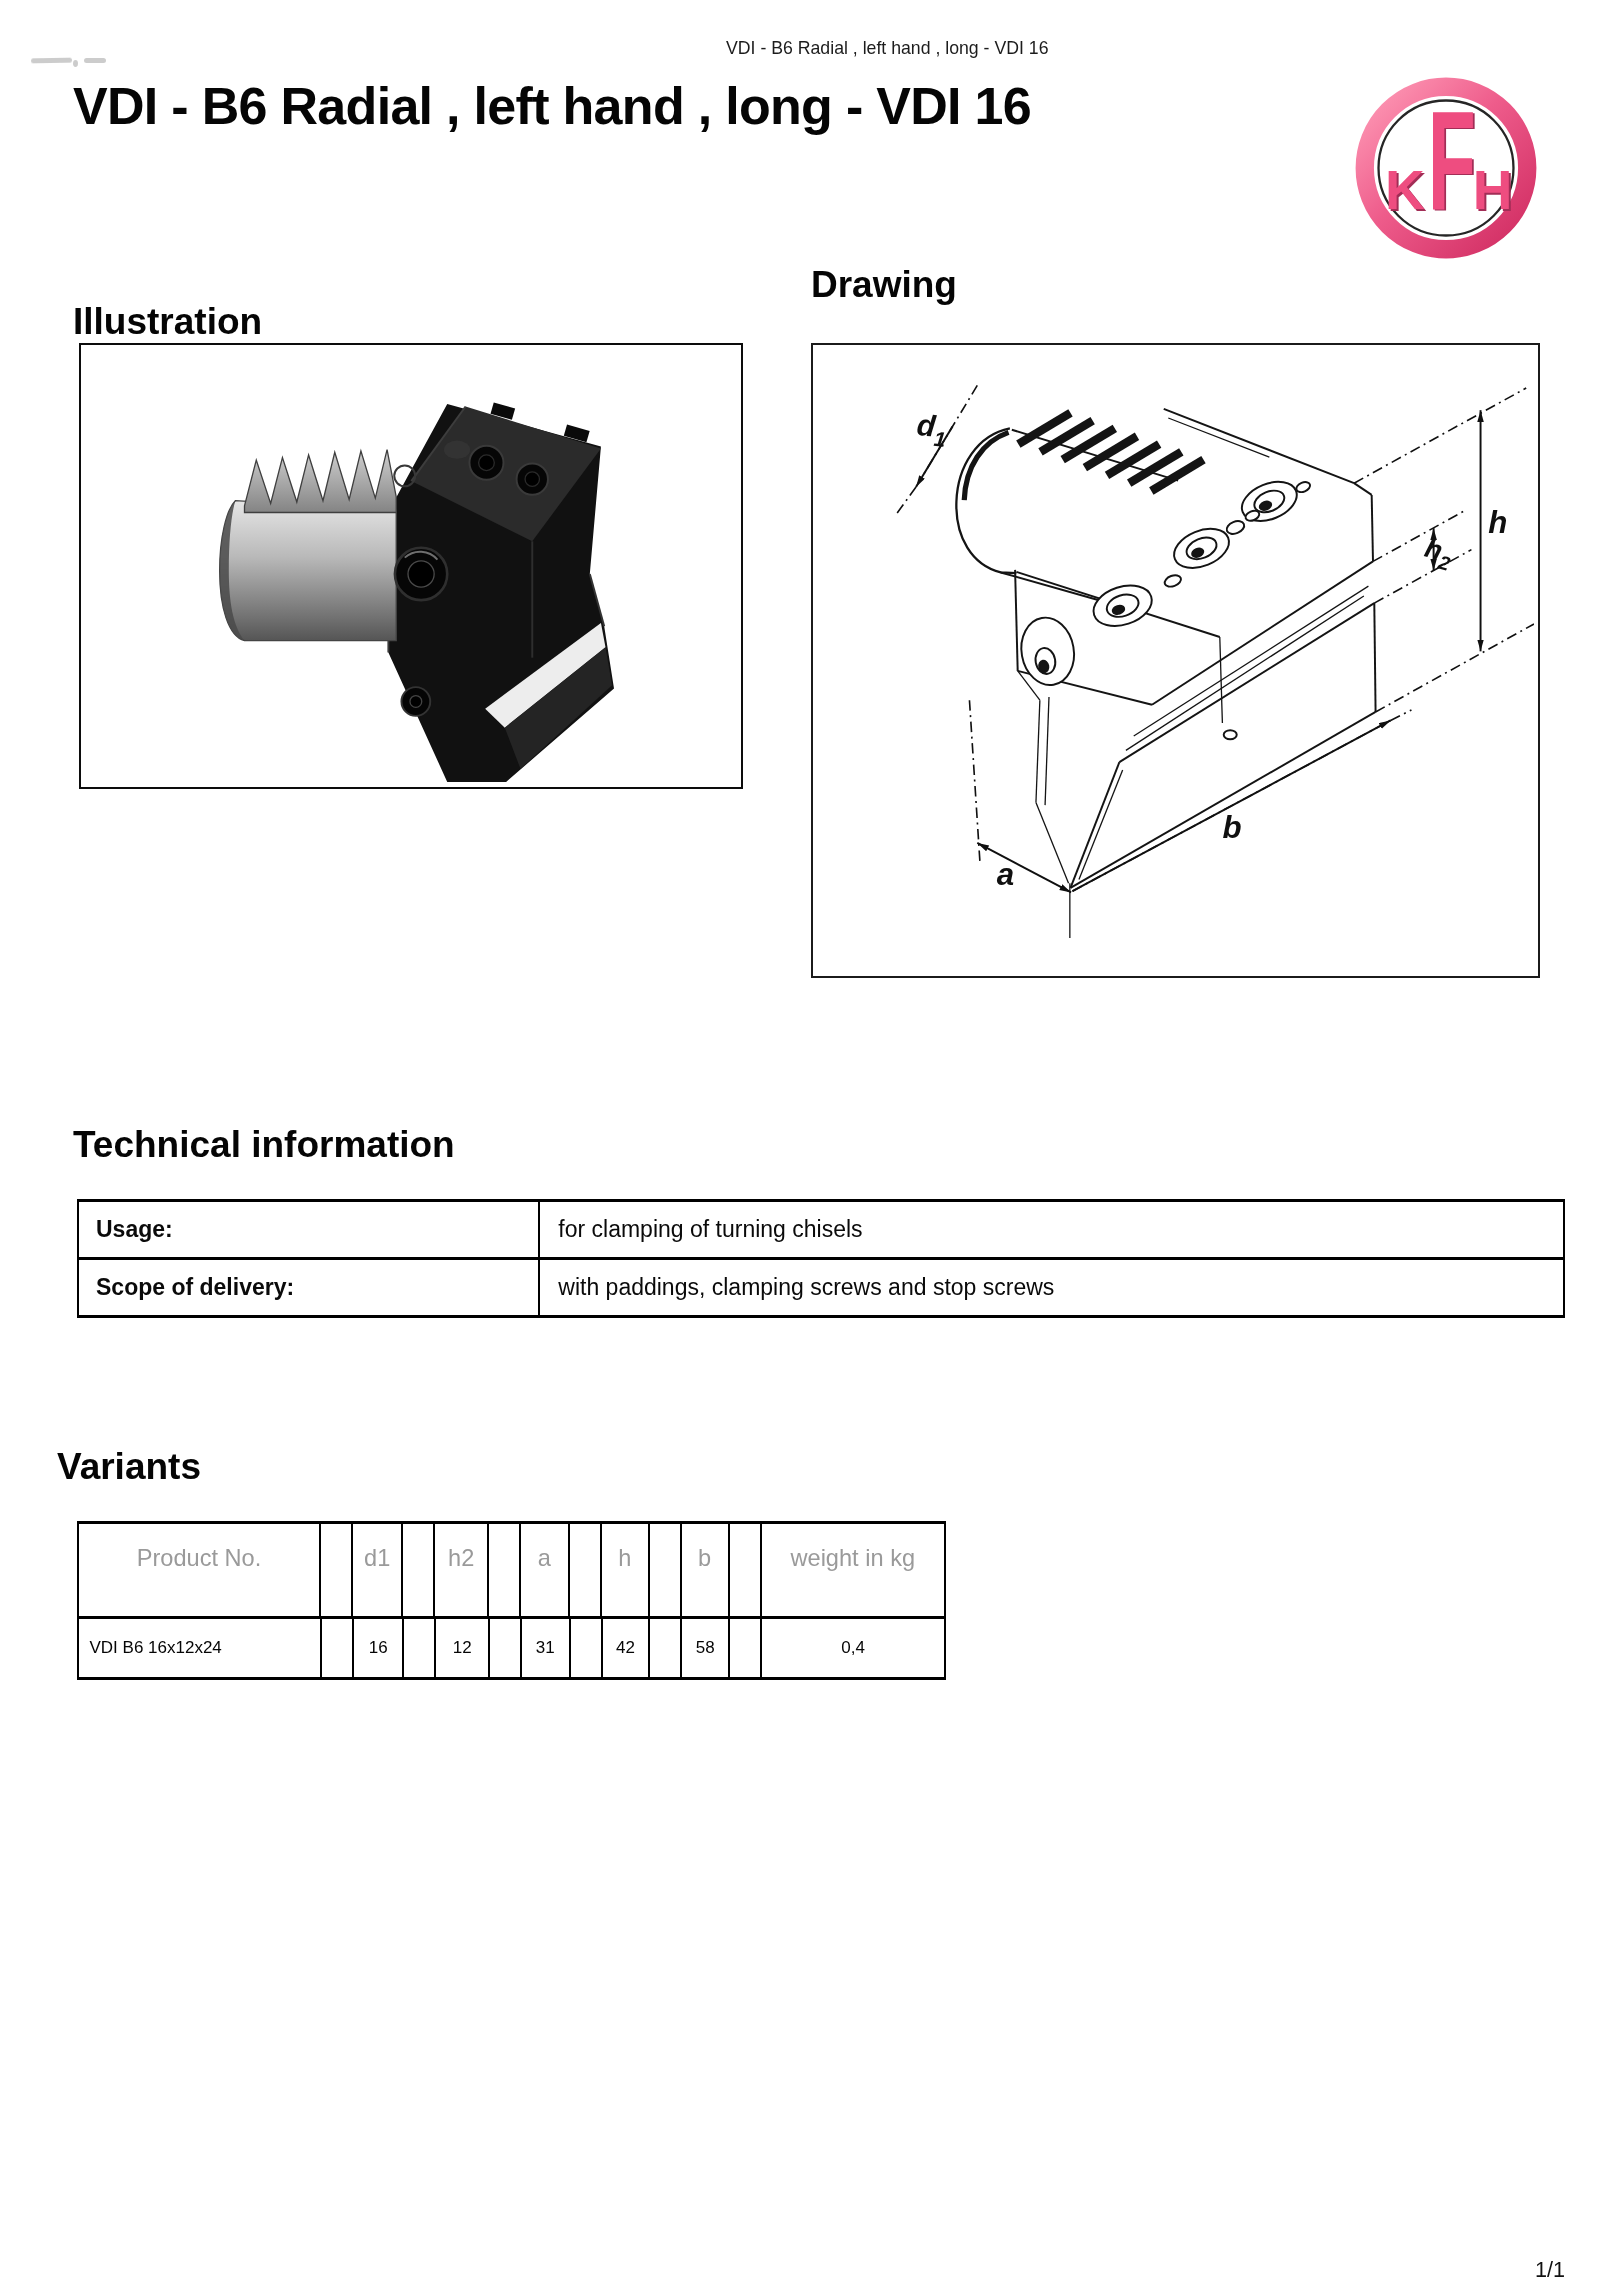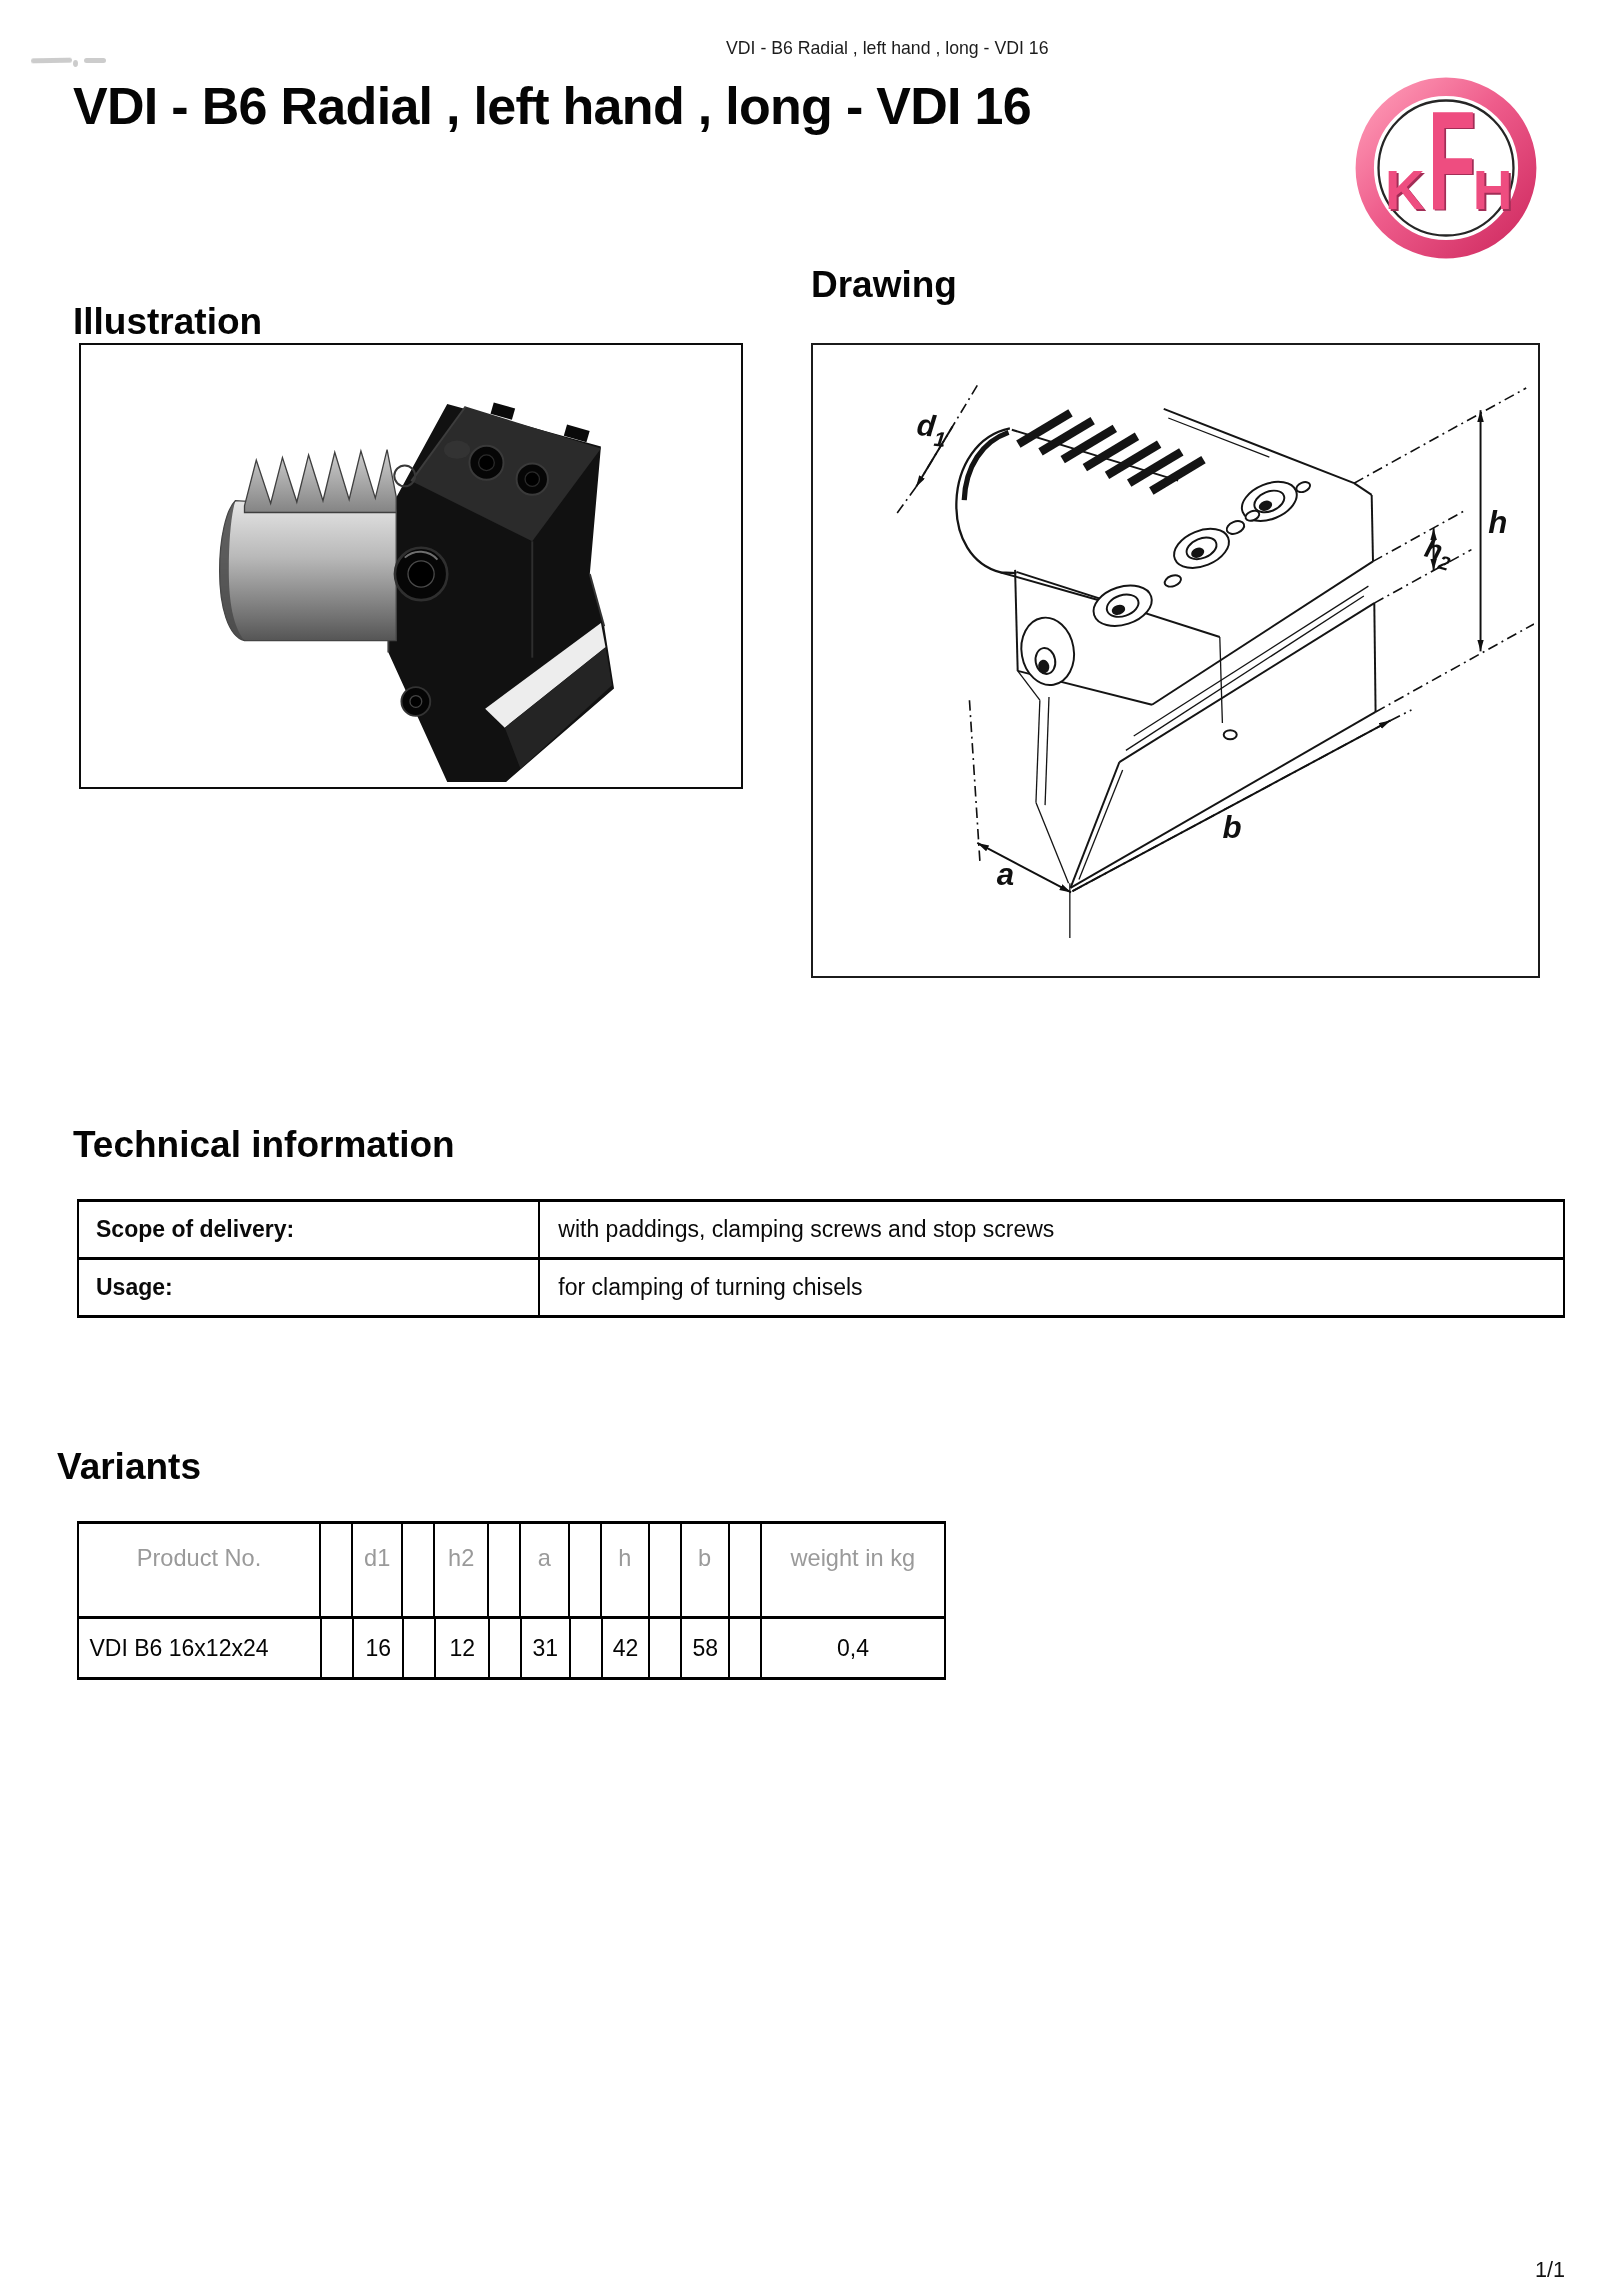--- a/index.html
+++ b/index.html
@@ -24,21 +24,21 @@
   .ti-value{flex:1;display:flex;align-items:center;padding-left:18.3px;font-size:23px;}
   
   .v-table{left:77px;top:1521px;width:869px;border-top:3.3px solid #000;border-bottom:3.3px solid #000;box-sizing:border-box;}
   .v-row{display:flex;gap:24px;}
   .v-row.v-head{height:92px;border-bottom:3.3px solid #000;}
   .v-row.v-data{height:58px;}
   .v-cell{box-sizing:border-box;border-left:2px solid #000;border-right:2px solid #000;margin-right:5.9px;
           display:flex;justify-content:center;}
   .v-cell:last-child{margin-right:0;}
   .v-head .v-cell{align-items:flex-start;padding-top:21px;color:#9a9a9a;font-size:23.6px;}
-  .v-data .v-cell{align-items:center;font-size:23px;color:#050505;}
+  .v-data .v-cell{align-items:center;font-size:17px;color:#050505;}
   .c0{width:296px;}.c1{width:63px;}.c2{width:67px;}.c3{width:61px;}.c4{width:60px;}.c5{width:60px;}.c6{width:226px;}
   .v-data .c0{justify-content:flex-start;padding-left:10.5px;}
   .footer-page{right:57px;top:2224px;font-size:21.6px;color:#111;margin-top:33px;}
   svg text.dim{font-family:"Liberation Sans","DejaVu Sans",sans-serif;font-weight:bold;font-style:italic;fill:#101010;}
 </style>
 </head>
 <body>
 
 <div class="page">
 
@@ -234,26 +234,26 @@
       <text class="dim" x="938" y="330" font-size="42" transform="rotate(16 960 320)"><tspan>h</tspan><tspan font-size="30" dy="12">2</tspan></text>
       <text class="dim" x="628" y="756" font-size="48">b</text>
       <text class="dim" x="282" y="828" font-size="48">a</text>
     </svg>
   </div>
 
   <div class="abs section-heading" style="left:73px;top:1116px;margin-top:8px;">Technical information</div>
 
   <div class="abs ti-table">
     <div class="ti-row">
+      <div class="ti-label">Usage:</div>
+      <div class="ti-value">for clamping of turning chisels</div>
+    </div>
+    <div class="ti-row">
       <div class="ti-label">Scope of delivery:</div>
       <div class="ti-value">with paddings, clamping screws and stop screws</div>
-    </div>
-    <div class="ti-row">
-      <div class="ti-label">Usage:</div>
-      <div class="ti-value">for clamping of turning chisels</div>
     </div>
   </div>
 
   <div class="abs section-heading" style="left:57px;top:1446px;">Variants</div>
 
   <div class="abs v-table">
     <div class="v-row v-head">
       <div class="v-cell c0">Product No.</div>
       <div class="v-cell c1">d1</div>
       <div class="v-cell c2">h2</div>

